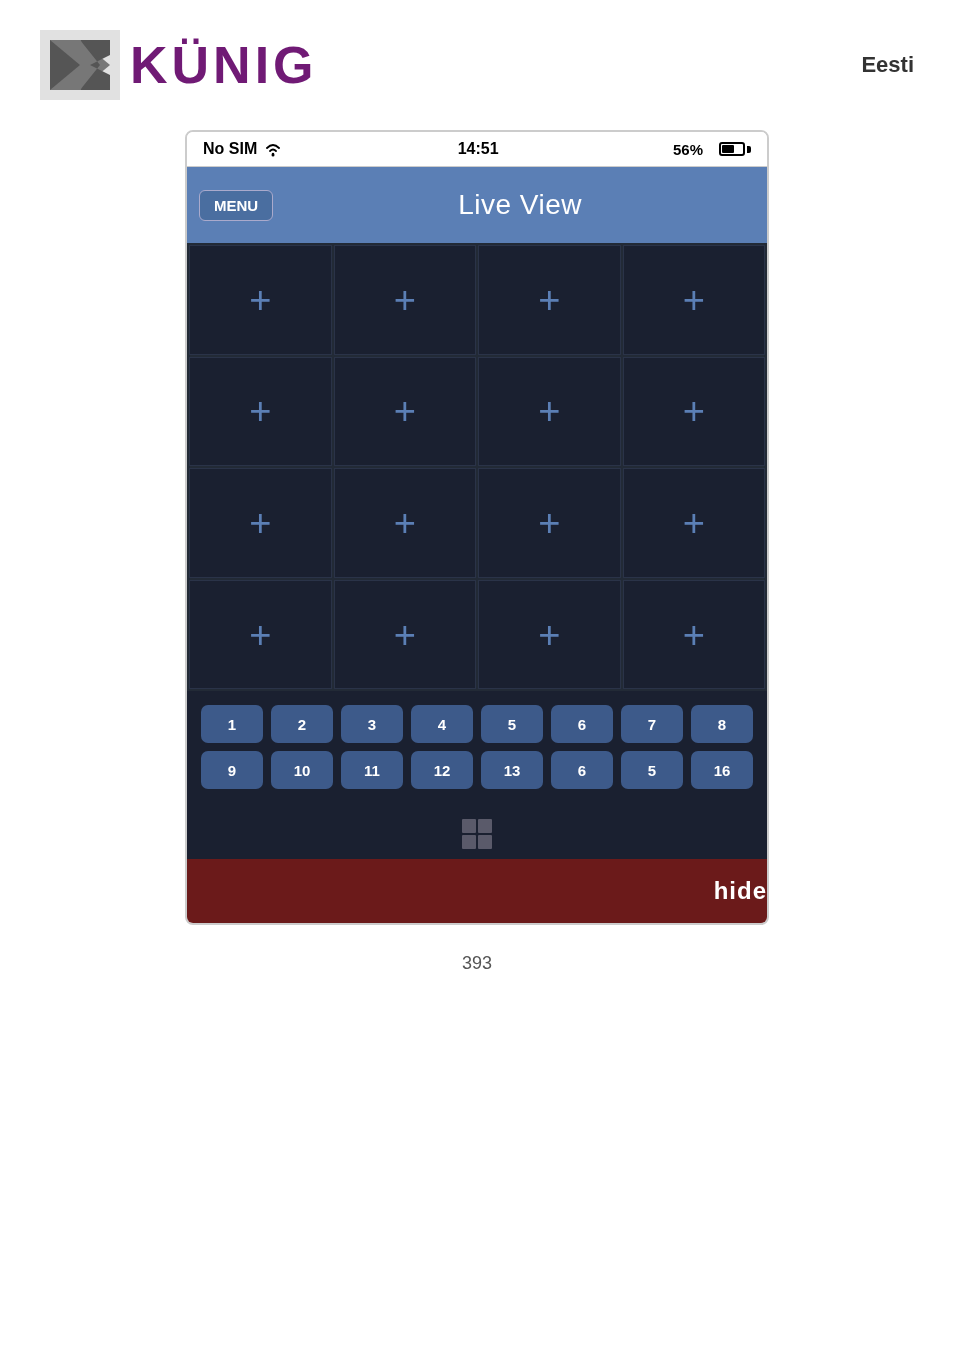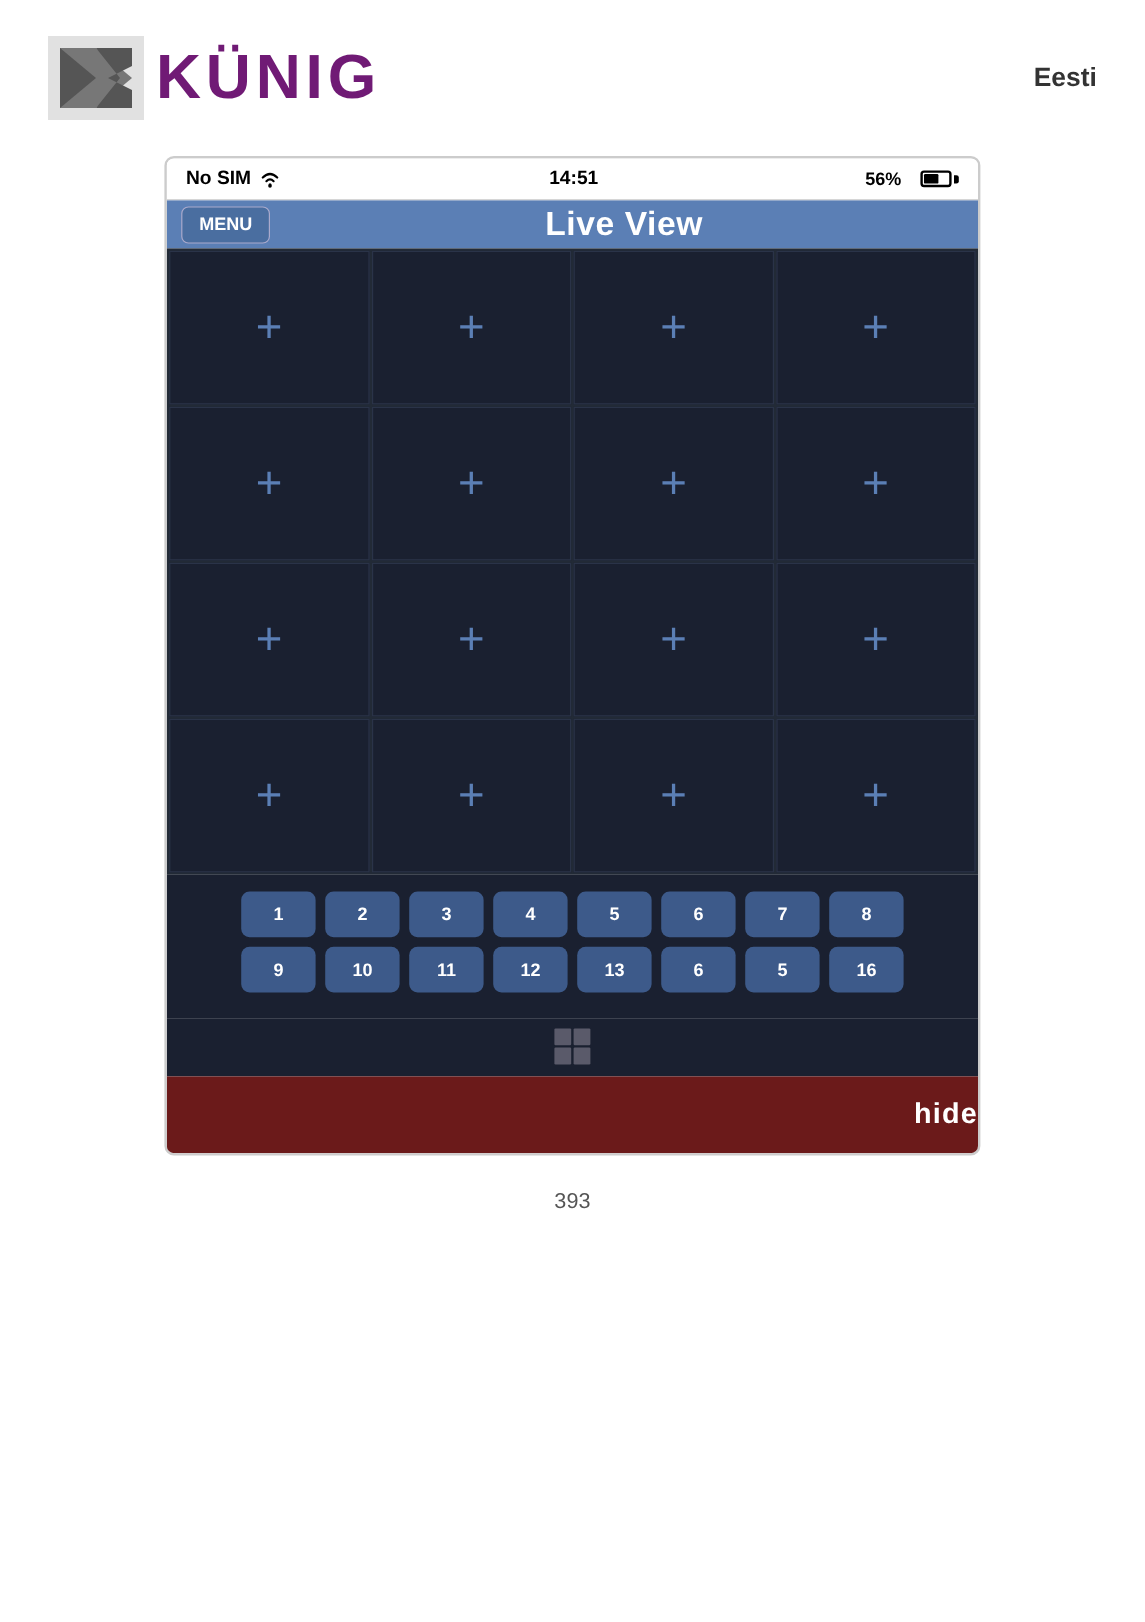--- a/index.html
+++ b/index.html
@@ -43,21 +43,21 @@
     }
 
     .lang-label {
       font-size: 22px;
       color: #333;
       font-weight: bold;
     }
 
     
     .phone-frame {
-      width: 680px;
+      width: 584px;
       background: #fff;
       border: 2px solid #ccc;
       border-radius: 8px;
       overflow: hidden;
       margin-top: 10px;
     }
 
     
     .status-bar {
       background: #fff;
@@ -119,39 +119,39 @@
       background: #000;
       border-radius: 0 2px 2px 0;
       display: inline-block;
     }
 
     
     .nav-bar {
       background: #5b7fb5;
       display: flex;
       align-items: center;
-      padding: 4px 12px;
+      padding: 22px 12px;
       gap: 12px;
     }
 
     .menu-btn {
       background: #4a6ea0;
       color: #fff;
       font-size: 15px;
       font-weight: 700;
       padding: 6px 14px;
       border-radius: 6px;
       border: 1.5px solid #aac;
       cursor: pointer;
     }
 
     .nav-title {
       color: #fff;
       font-size: 28px;
-      font-weight: 700;
+      font-weight: 400;
       flex: 1;
       text-align: center;
       letter-spacing: 0.5px;
     }
 
     
     .camera-grid {
       background: #222a36;
       display: grid;
       grid-template-columns: repeat(4, 1fr);

